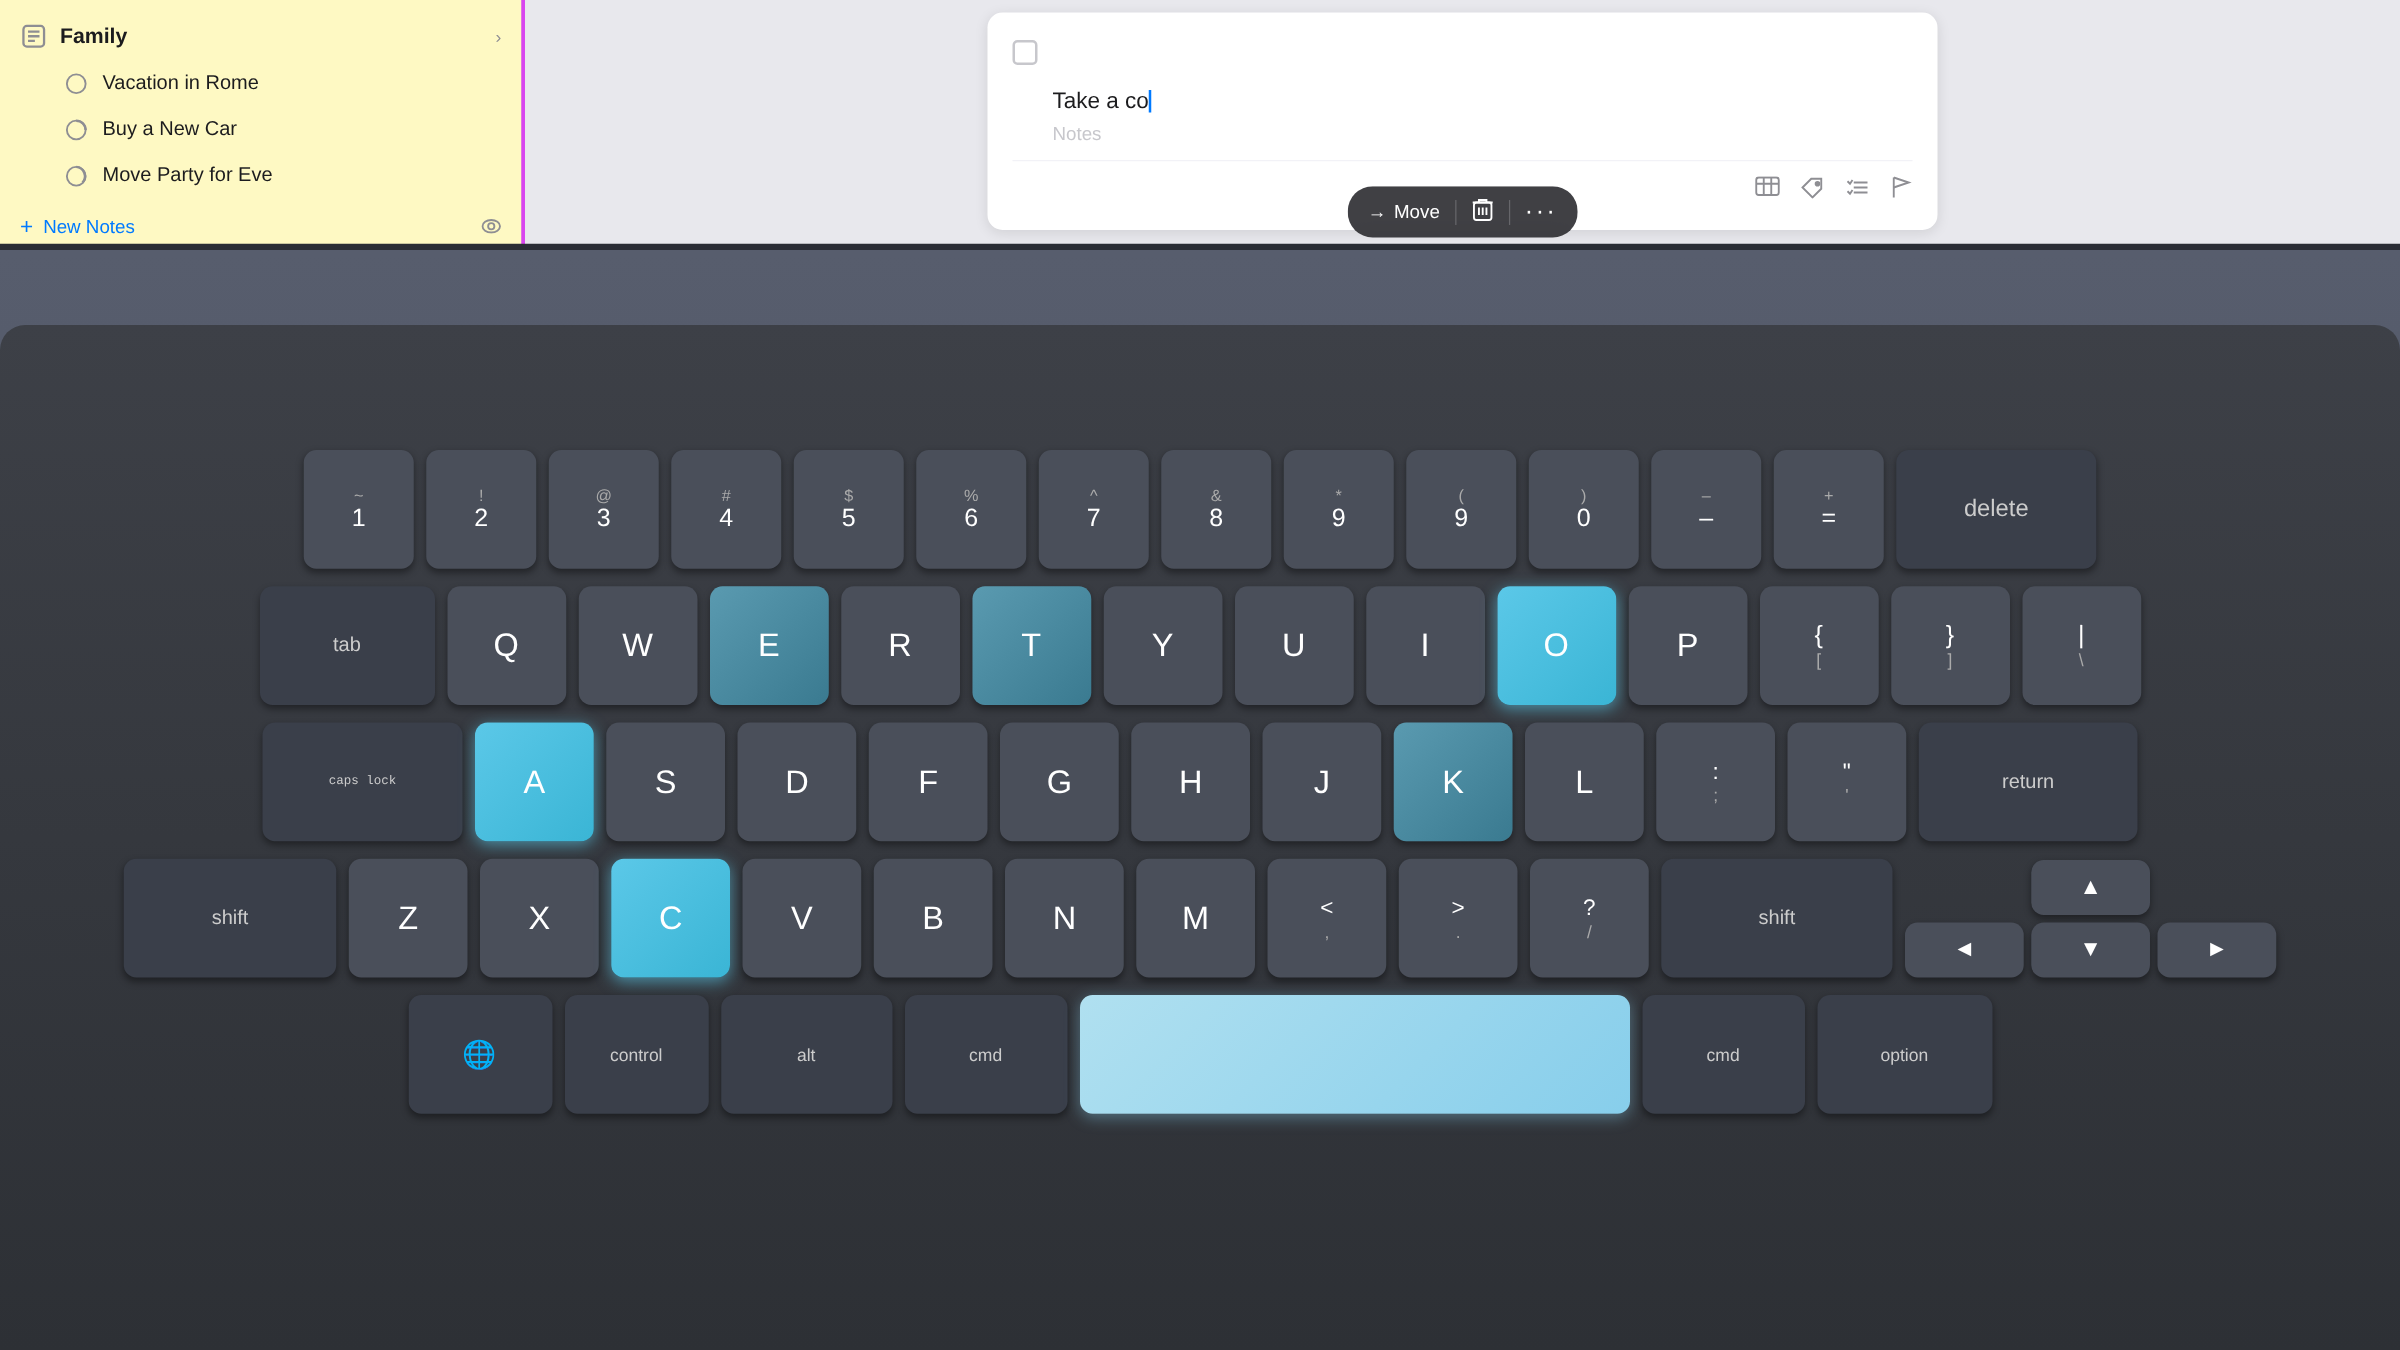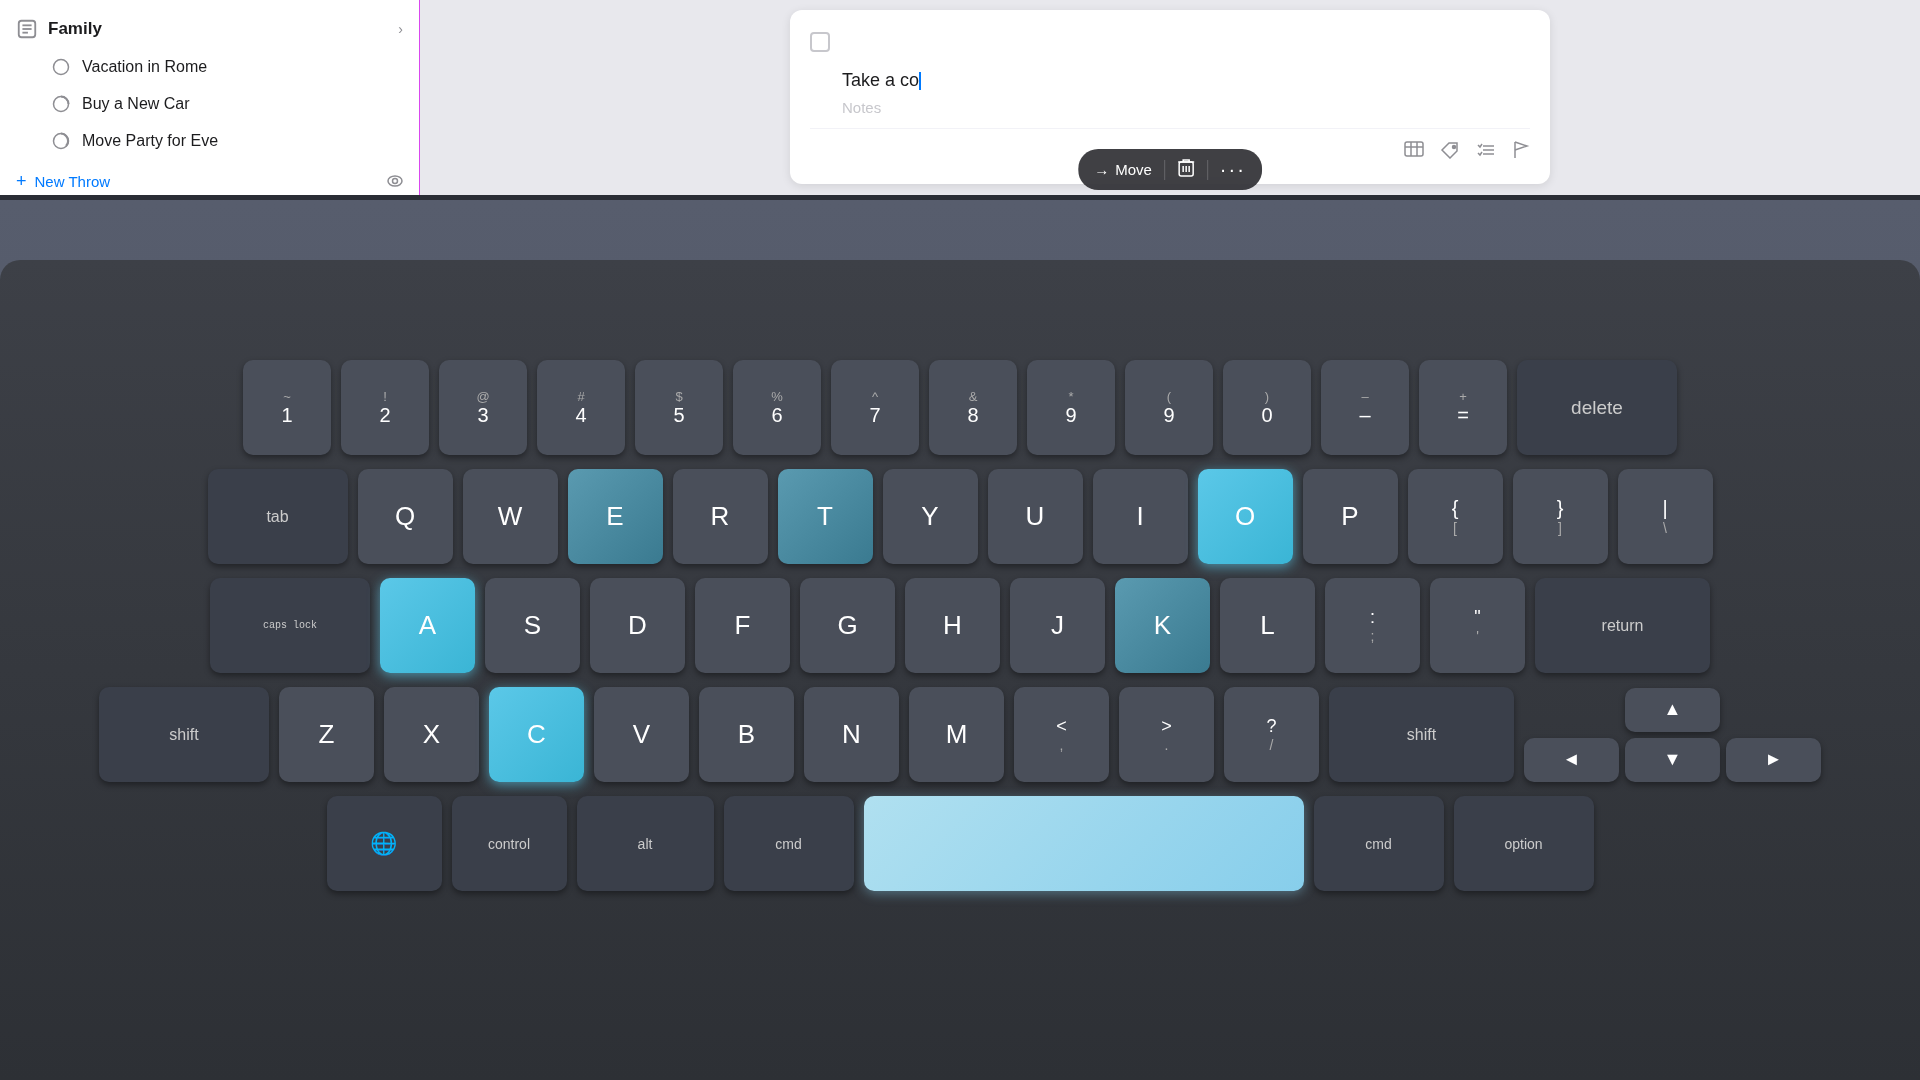--- a/index.html
+++ b/index.html
@@ -32,22 +32,22 @@
       right: 0;
       height: 200px;
       background: #e8e8ed;
       display: flex;
       flex-direction: row;
     }
 
     
     .sidebar {
       width: 420px;
-      background: #ffffff;
-      border-right: 1px solid #d946ef;
+      background: #fef9c3;
+      border-right: 3px solid #d946ef;
       padding: 10px 0;
       height: 200px;
       overflow: hidden;
     }
 
     .sidebar-group-header {
       display: flex;
       align-items: center;
       justify-content: space-between;
       padding: 8px 16px;
@@ -404,21 +404,21 @@
       <div class="sidebar-item">
         <svg width="18" height="18" viewBox="0 0 18 18" fill="none" stroke="#8e8e93" stroke-width="1.5">
           <circle cx="9" cy="9" r="7.5"></circle>
           <path d="M9 1.5 A7.5 7.5 0 0 1 14 14" stroke="#8e8e93" stroke-width="2"></path>
         </svg>
         <span>Move Party for Eve</span>
       </div>
 
       <div class="sidebar-new-list">
         <span class="new-list-icon">+</span>
-        <span>New Throw</span>
+        <span>New Notes</span>
         <span class="eye-icon">
           <svg width="16" height="12" viewBox="0 0 16 12" fill="none" stroke="#8e8e93" stroke-width="1.5">
             <ellipse cx="8" cy="6" rx="7" ry="5"></ellipse>
             <circle cx="8" cy="6" r="2.5"></circle>
           </svg>
         </span>
       </div>
     </div>
 
     <div class="main-content">

